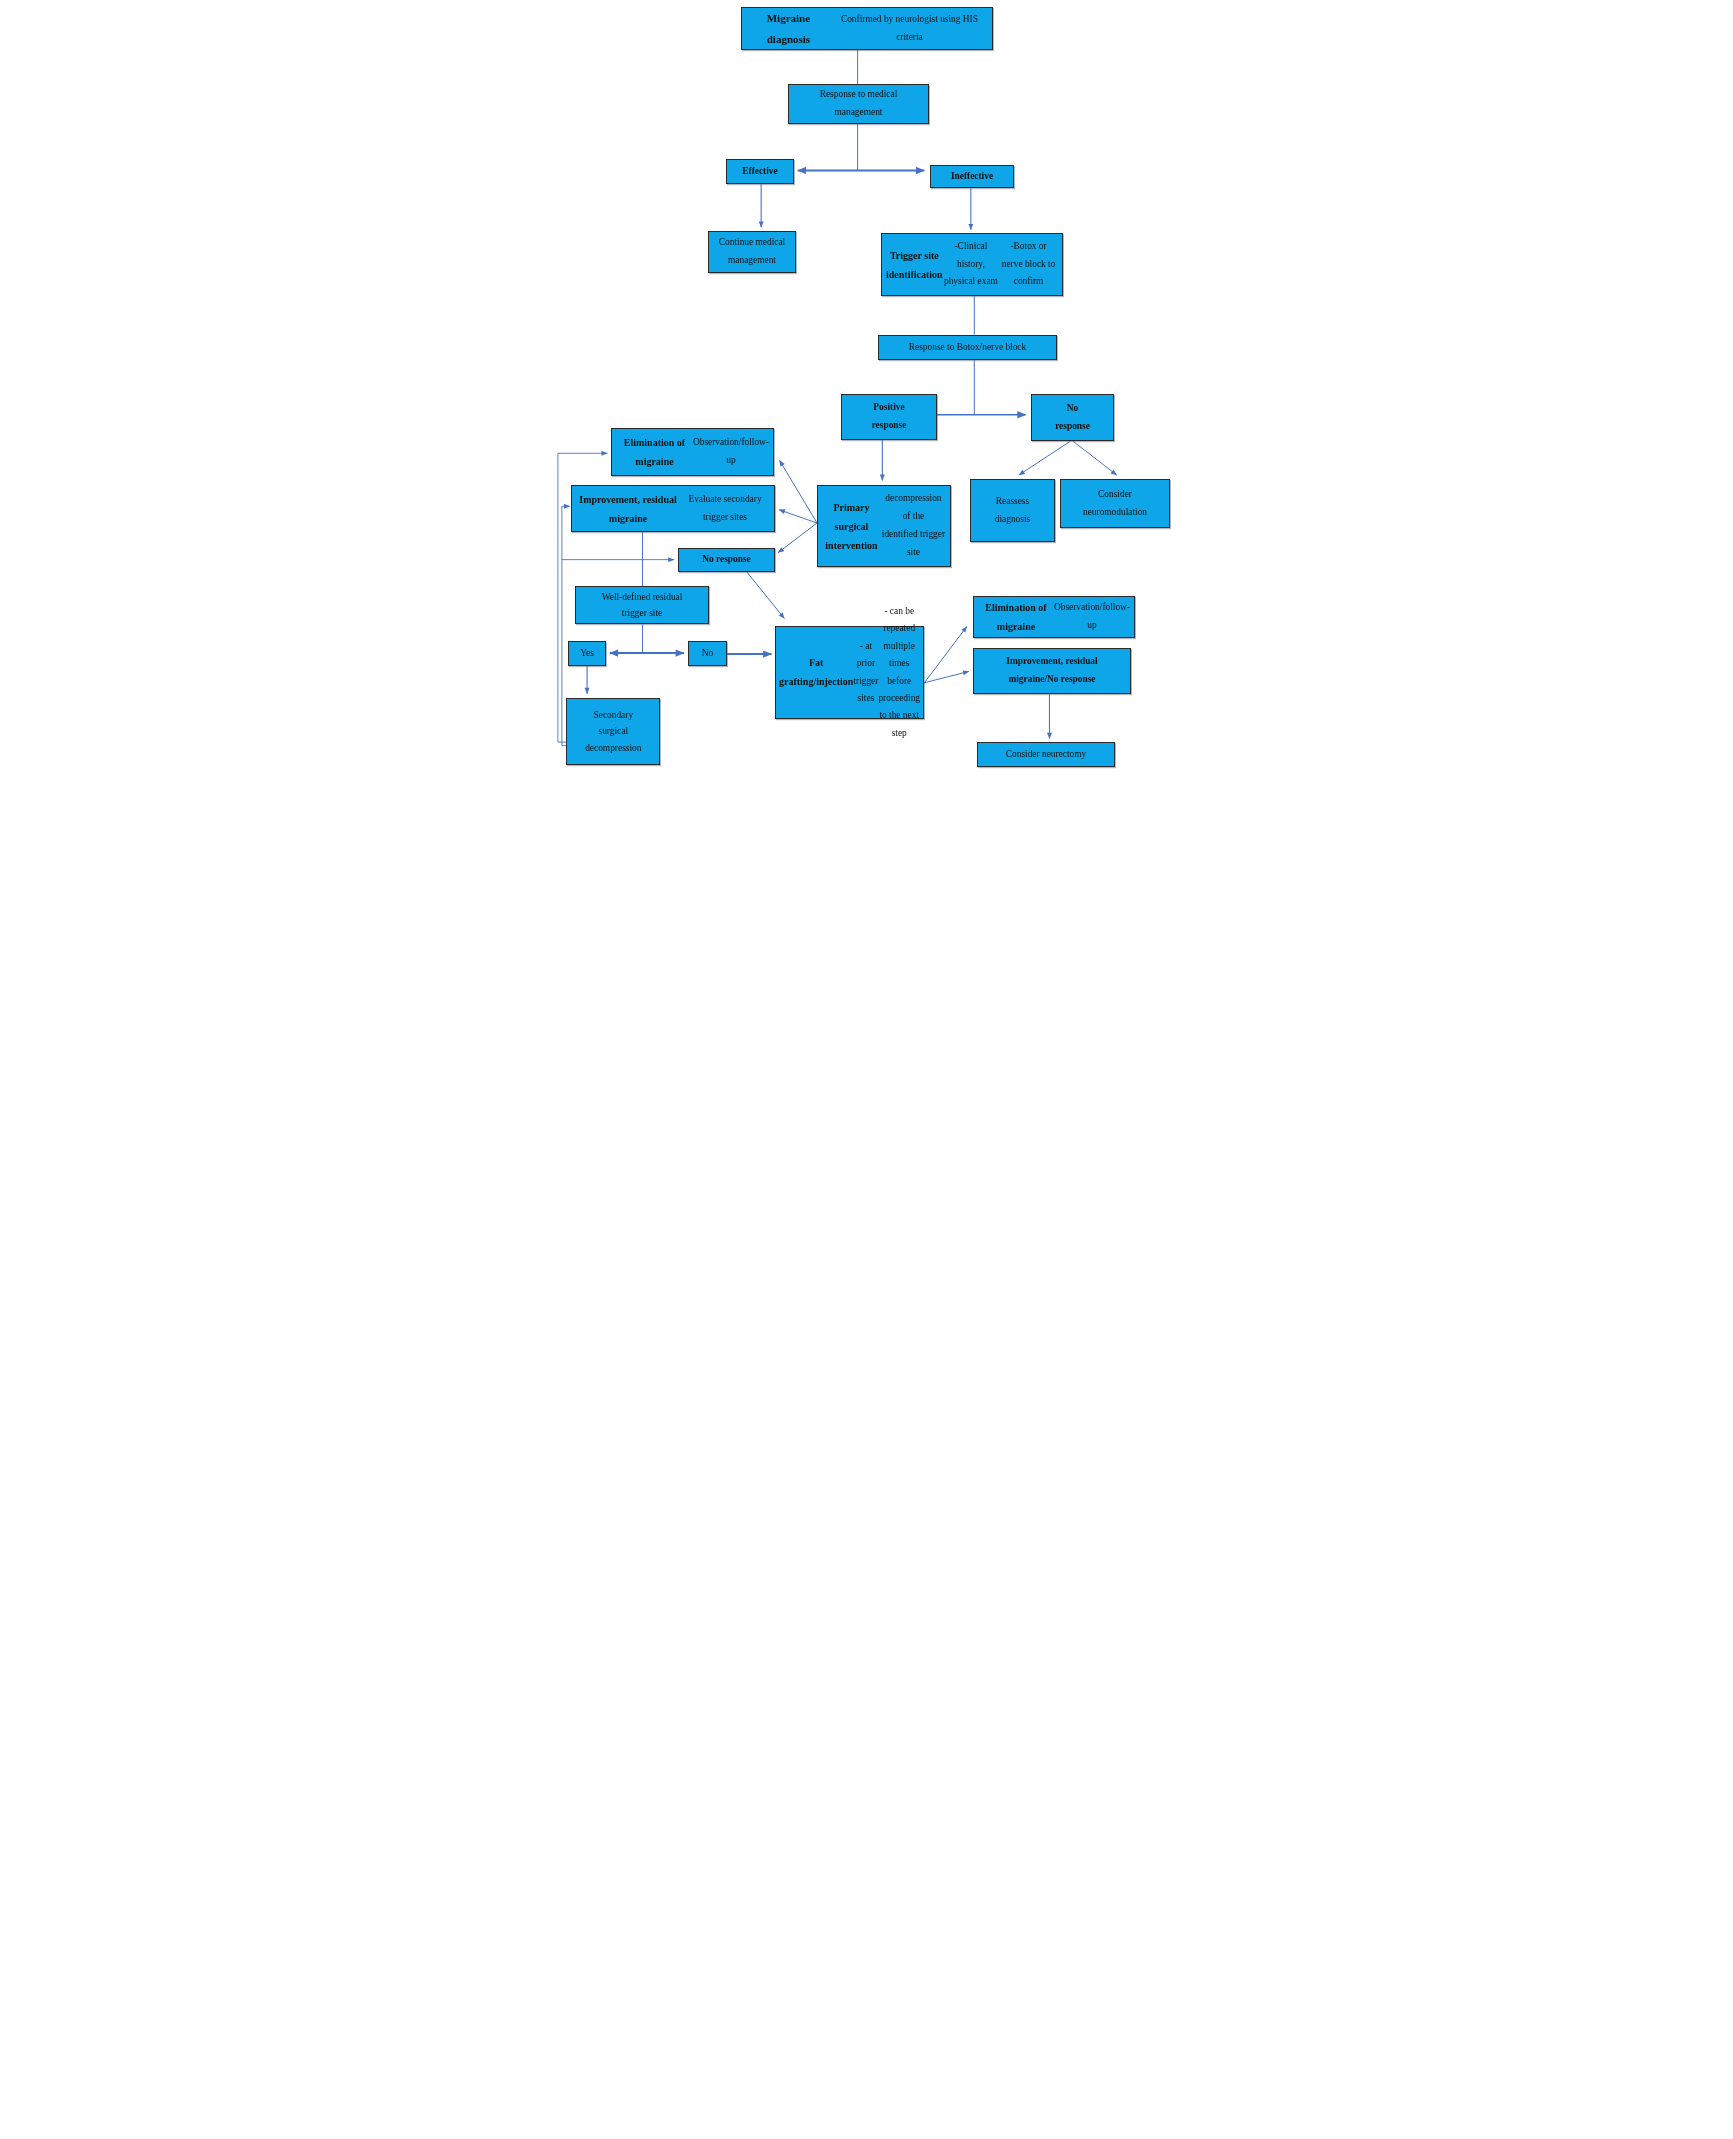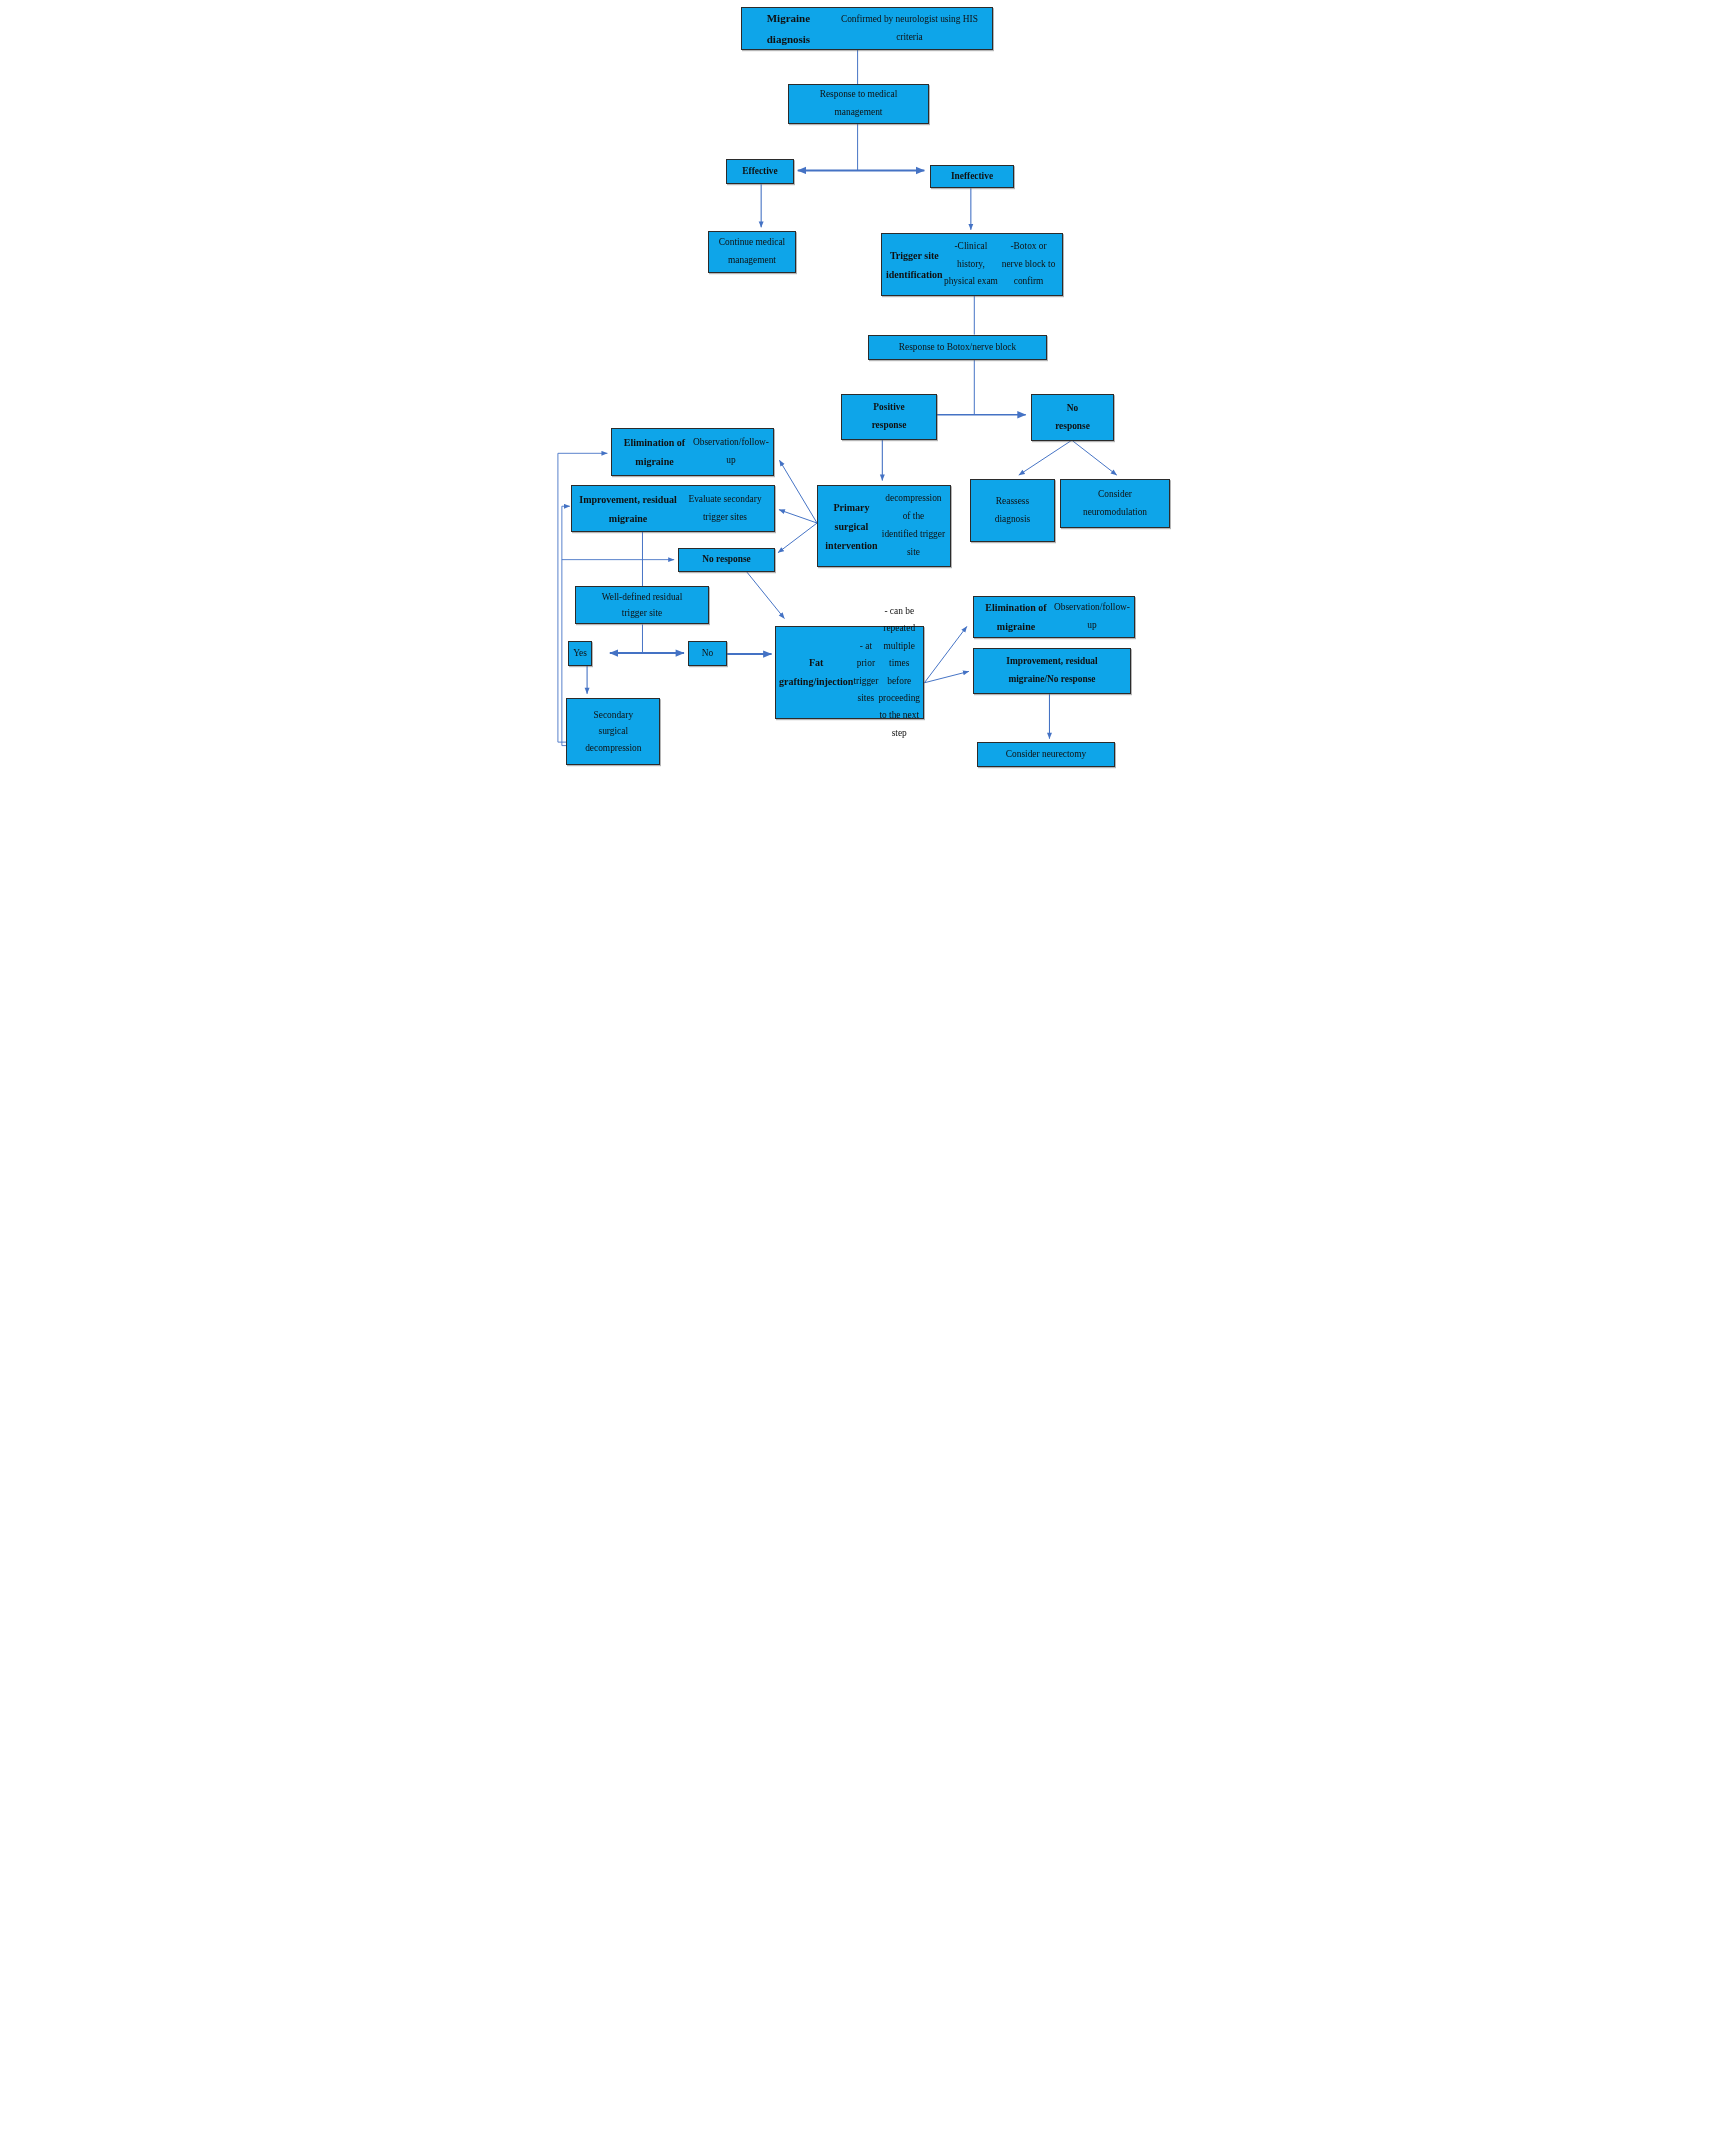--- a/index.html
+++ b/index.html
@@ -82,21 +82,21 @@
     <div>Continue medical
 management</div>
   </div>
 
   <div class="box" style="left:331px;top:233px;width:182px;height:63px">
     <div class="title">Trigger site identification</div>
     <div>-Clinical history, physical exam</div>
     <div>-Botox or nerve block to confirm</div>
   </div>
 
-  <div class="box" style="left:318px;top:335px;width:179px;height:25px">
+  <div class="box" style="left:328px;top:335px;width:179px;height:25px">
     <div>Response to Botox/nerve block</div>
   </div>
 
   <div class="box bold-text" style="left:291px;top:394px;width:96px;height:46px">
     <div>Positive
 response</div>
   </div>
 
   <div class="box bold-text" style="left:481px;top:394px;width:83px;height:47px">
     <div>No
@@ -132,21 +132,21 @@
 
   <div class="box bold-text" style="left:128px;top:548px;width:97px;height:24px">
     <div>No response</div>
   </div>
 
   <div class="box" style="left:25px;top:586px;width:134px;height:38px;line-height:1.75">
     <div>Well-defined residual
 trigger site</div>
   </div>
 
-  <div class="box" style="left:18px;top:641px;width:24px;height:25px">
+  <div class="box" style="left:18px;top:641px;width:38px;height:25px">
     <div>Yes</div>
   </div>
 
   <div class="box" style="left:138px;top:641px;width:39px;height:25px">
     <div>No</div>
   </div>
 
   <div class="box" style="left:225px;top:626px;width:149px;height:93px;line-height:1.85">
     <div class="title">Fat grafting/injection</div>
     <div>- at prior trigger sites</div>

